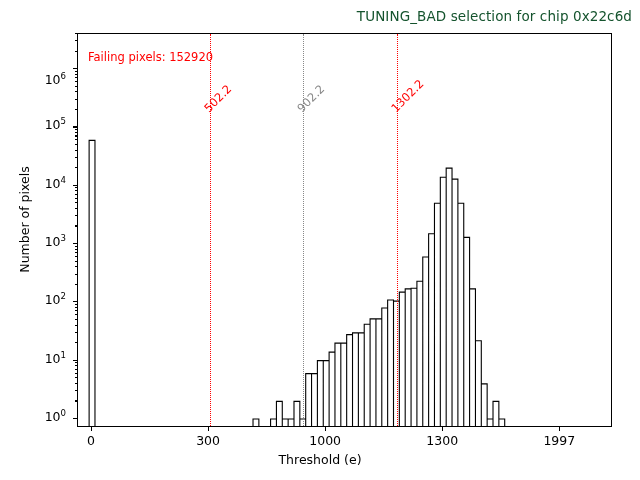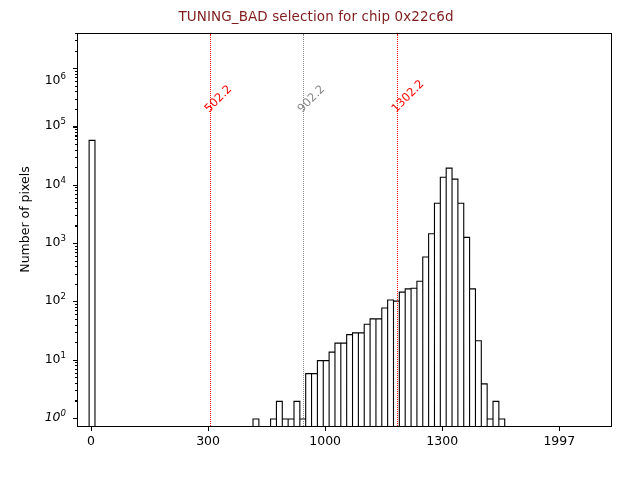--- a/index.html
+++ b/index.html
@@ -14,23 +14,23 @@
     background: #ffffff;
     font-family: "DejaVu Sans", sans-serif;
     overflow: hidden;
   }
   
   #chart-title {
     position: absolute;
     left: 0;
     top: 8px;
     width: 632px;
-    text-align: center;
+    text-align: right;
     font-size: 13.5px;
-    color: #7f1d1d;
+    color: #14532d;
     letter-spacing: 0.1px;
   }
   
   #plot-frame {
     position: absolute;
     left: 77px;
     top: 33px;
     width: 535px;
     height: 394px;
     border: 1.1px solid #000000;
@@ -143,24 +143,25 @@
   }
 </style>
 </head>
 <body>
 
 <div id="root">
 
   <div id="chart-title">TUNING_BAD selection for chip 0x22c6d</div>
 
   <div id="ylabel">Number of pixels</div>
+  <div id="xlabel">Threshold (e)</div>
 
   <div id="ytick-container">
       <div class="ytick-major" style="top: 417.968px;"></div>
-      <div class="ytick-label" style="top: 408.968px; font-style: italic;">10<sup>0</sup></div>
+      <div class="ytick-label" style="top: 408.968px;">10<sup>0</sup></div>
       <div class="ytick-major" style="top: 359.657px;"></div>
       <div class="ytick-label" style="top: 350.657px;">10<sup>1</sup></div>
       <div class="ytick-major" style="top: 301.347px;"></div>
       <div class="ytick-label" style="top: 292.347px;">10<sup>2</sup></div>
       <div class="ytick-major" style="top: 243.037px;"></div>
       <div class="ytick-label" style="top: 234.037px;">10<sup>3</sup></div>
       <div class="ytick-major" style="top: 184.727px;"></div>
       <div class="ytick-label" style="top: 175.727px;">10<sup>4</sup></div>
       <div class="ytick-major" style="top: 126.416px;"></div>
       <div class="ytick-label" style="top: 117.416px;">10<sup>5</sup></div>
@@ -237,20 +238,21 @@
         <path id="hist-path" fill="none" stroke="#000000" stroke-width="1.1" stroke-linejoin="miter" stroke-linecap="butt" d="M 11.12 394.00 L 11.12 106.35 L 16.97 106.35 L 16.97 394.00 M 175.02 394.00 L 175.02 384.97 L 180.87 384.97 L 180.87 394.00 M 192.58 394.00 L 192.58 384.97 L 198.43 384.97 L 198.43 394.00 L 198.43 367.41 L 204.28 367.41 L 204.28 394.00 L 204.28 384.97 L 210.14 384.97 L 210.14 394.00 L 210.14 384.97 L 215.99 384.97 L 215.99 394.00 L 215.99 367.41 L 221.84 367.41 L 221.84 394.00 L 221.84 384.97 L 227.70 384.97 L 227.70 394.00 L 227.70 339.59 L 233.55 339.59 L 233.55 394.00 L 233.55 339.59 L 239.40 339.59 L 239.40 394.00 L 239.40 326.66 L 245.26 326.66 L 245.26 394.00 L 245.26 326.66 L 251.11 326.66 L 251.11 394.00 L 251.11 318.14 L 256.96 318.14 L 256.96 394.00 L 256.96 309.10 L 262.82 309.10 L 262.82 394.00 L 262.82 309.10 L 268.67 309.10 L 268.67 394.00 L 268.67 300.58 L 274.52 300.58 L 274.52 394.00 L 274.52 298.84 L 280.38 298.84 L 280.38 394.00 L 280.38 298.84 L 286.23 298.84 L 286.23 394.00 L 286.23 290.32 L 292.08 290.32 L 292.08 394.00 L 292.08 284.91 L 297.94 284.91 L 297.94 394.00 L 297.94 284.91 L 303.79 284.91 L 303.79 394.00 L 303.79 274.00 L 309.64 274.00 L 309.64 394.00 L 309.64 265.93 L 315.50 265.93 L 315.50 394.00 L 315.50 267.11 L 321.35 267.11 L 321.35 394.00 L 321.35 258.08 L 327.20 258.08 L 327.20 394.00 L 327.20 254.91 L 333.06 254.91 L 333.06 394.00 L 333.06 254.18 L 338.91 254.18 L 338.91 394.00 L 338.91 247.25 L 344.76 247.25 L 344.76 394.00 L 344.76 222.97 L 350.62 222.97 L 350.62 394.00 L 350.62 199.77 L 356.47 199.77 L 356.47 394.00 L 356.47 169.28 L 362.32 169.28 L 362.32 394.00 L 362.32 143.21 L 368.18 143.21 L 368.18 394.00 L 368.18 134.17 L 374.03 134.17 L 374.03 394.00 L 374.03 145.08 L 379.89 145.08 L 379.89 394.00 L 379.89 169.28 L 385.74 169.28 L 385.74 394.00 L 385.74 203.39 L 391.59 203.39 L 391.59 394.00 L 391.59 254.91 L 397.45 254.91 L 397.45 394.00 L 397.45 306.69 L 403.30 306.69 L 403.30 394.00 L 403.30 349.86 L 409.15 349.86 L 409.15 394.00 L 409.15 384.97 L 415.01 384.97 L 415.01 394.00 L 415.01 367.41 L 420.86 367.41 L 420.86 394.00 L 420.86 384.97 L 426.71 384.97 L 426.71 394.00"></path>
       </svg>
       <div id="vline-container">
           <div class="vline" style="left: 131.631px; border-left-color: rgb(255, 0, 0);"></div>
           <div class="vline" style="left: 225.285px; border-left-color: rgb(136, 136, 136);"></div>
           <div class="vline" style="left: 318.94px; border-left-color: rgb(255, 0, 0);"></div>
         </div>
     </div>
   </div>
 
+  <div id="failing-pixels-note">Failing pixels: 152920</div>
 
   <div id="vline-label-container">
       <div class="vline-label" style="color: rgb(255, 0, 0); left: 210.631px; top: 101px;">502.2</div>
       <div class="vline-label" style="color: rgb(136, 136, 136); left: 304.285px; top: 101px;">902.2</div>
       <div class="vline-label" style="color: rgb(255, 0, 0); left: 397.94px; top: 101px;">1302.2</div>
     </div>
 
 </div>
 
 </body></html>

